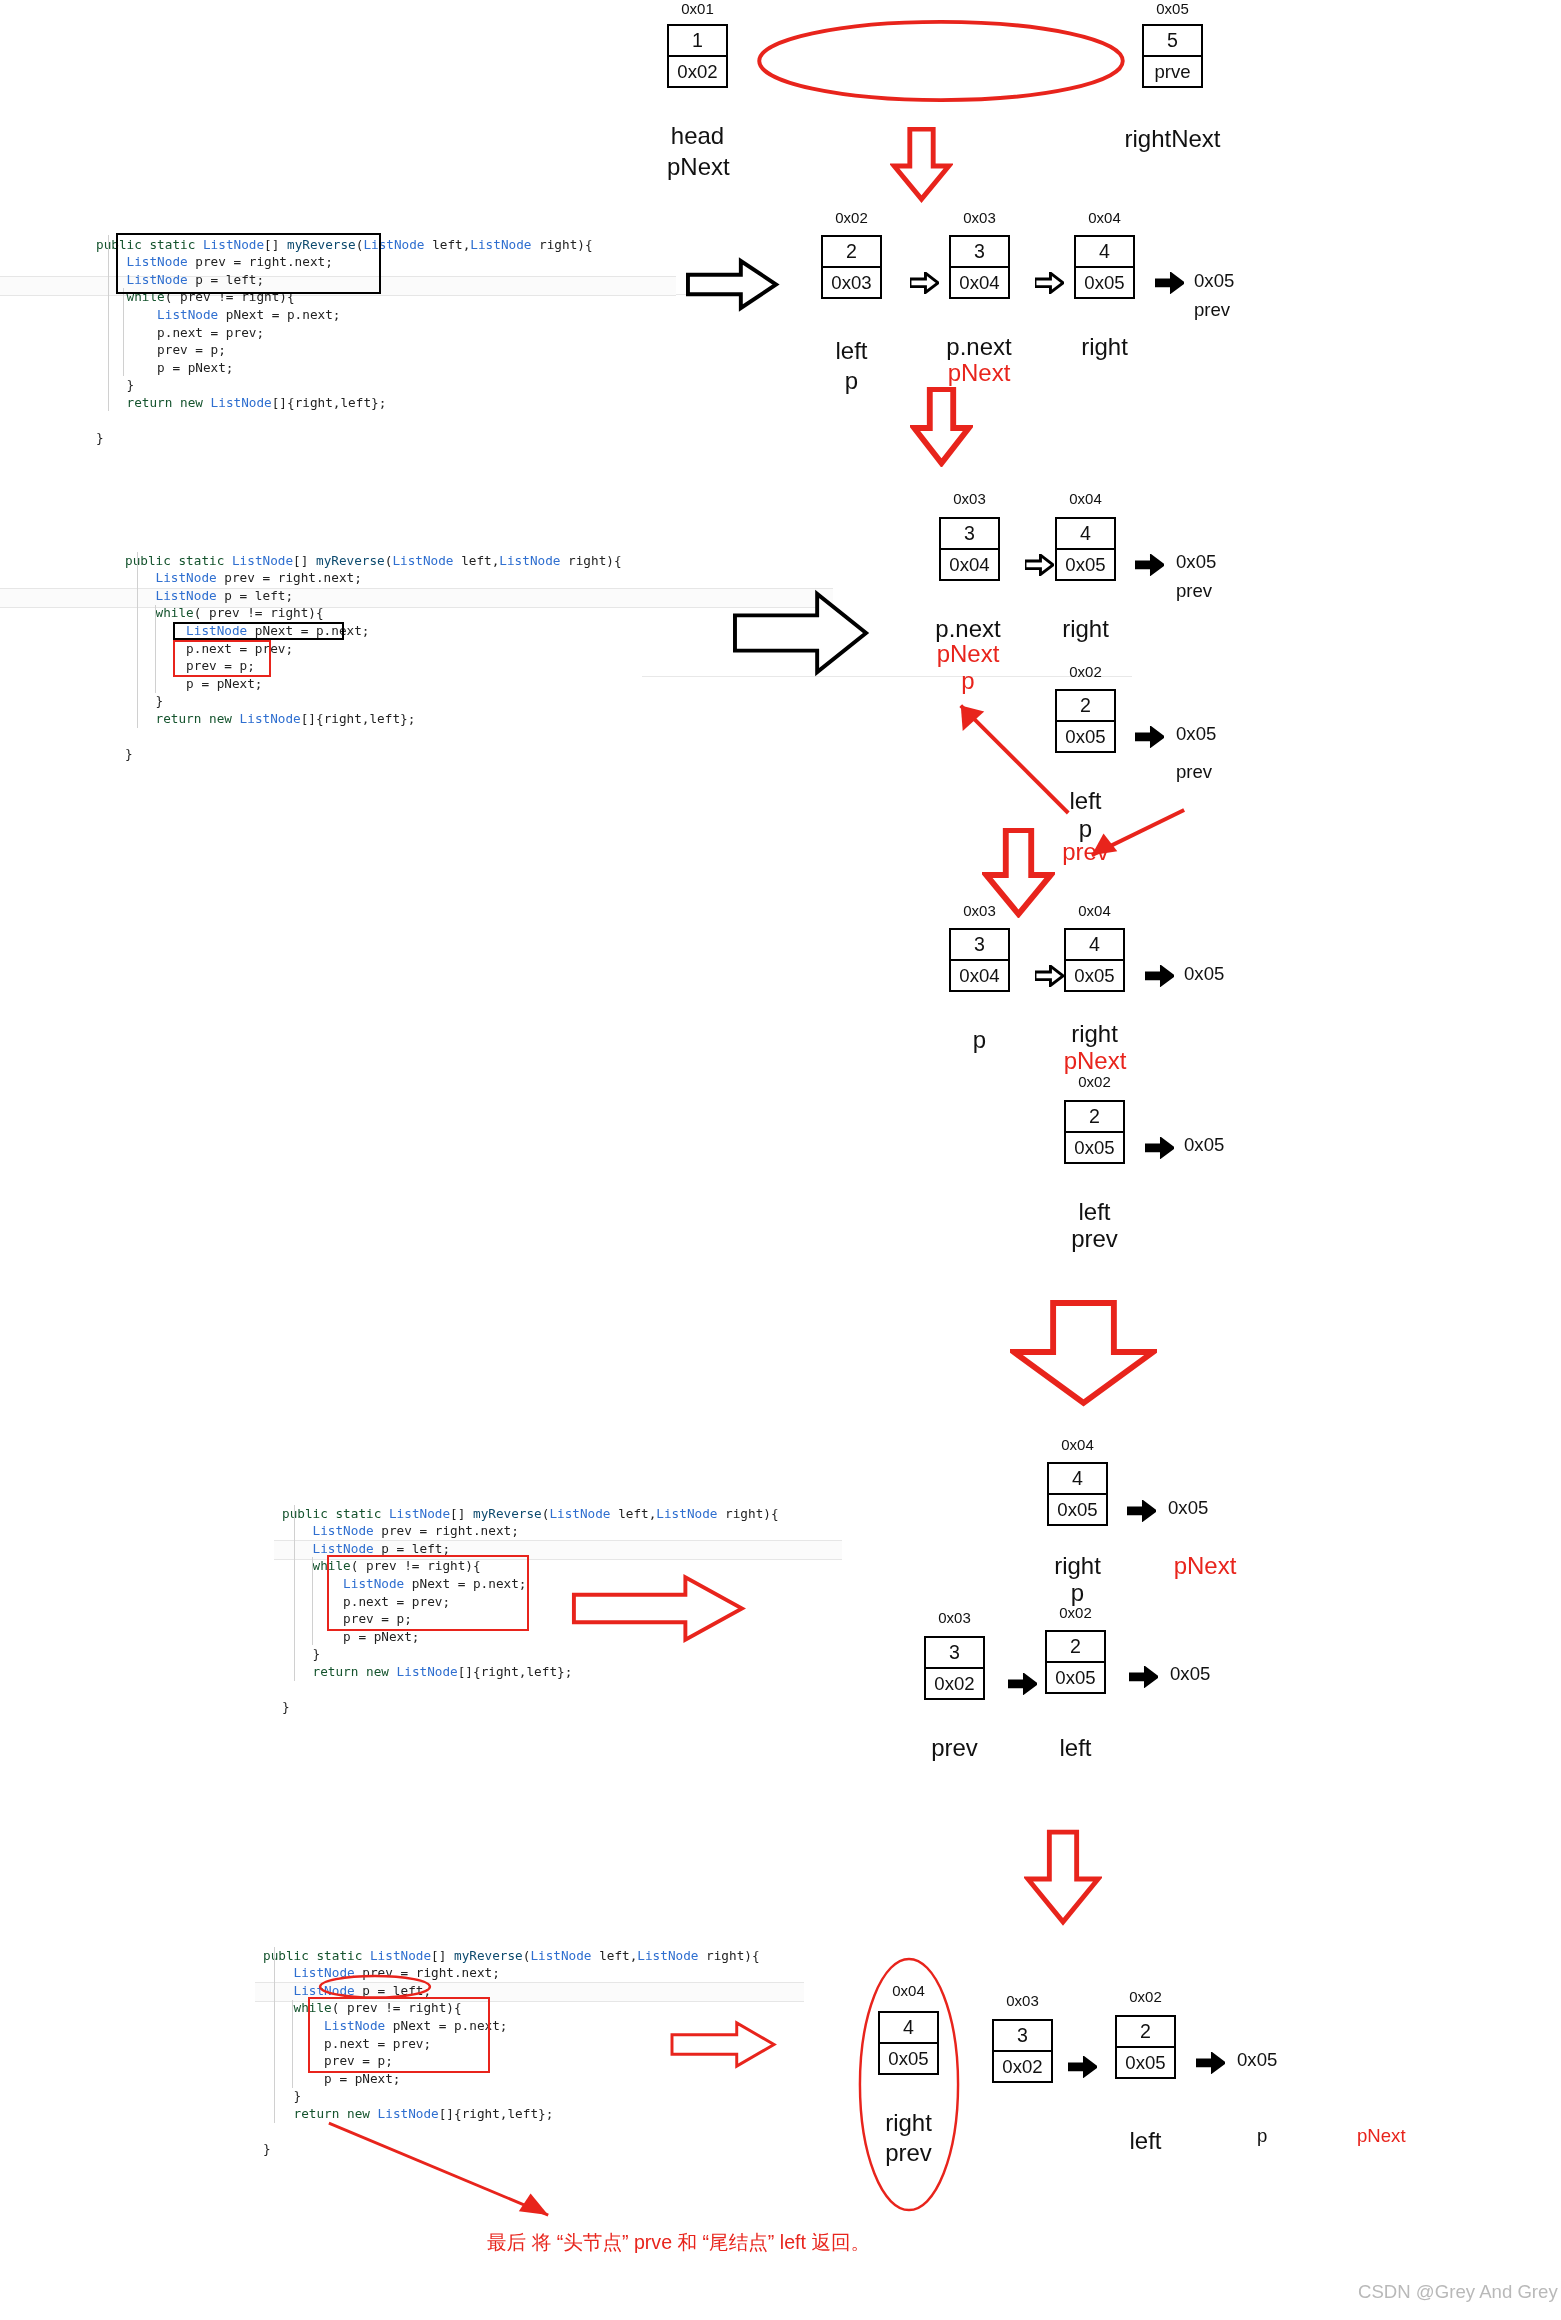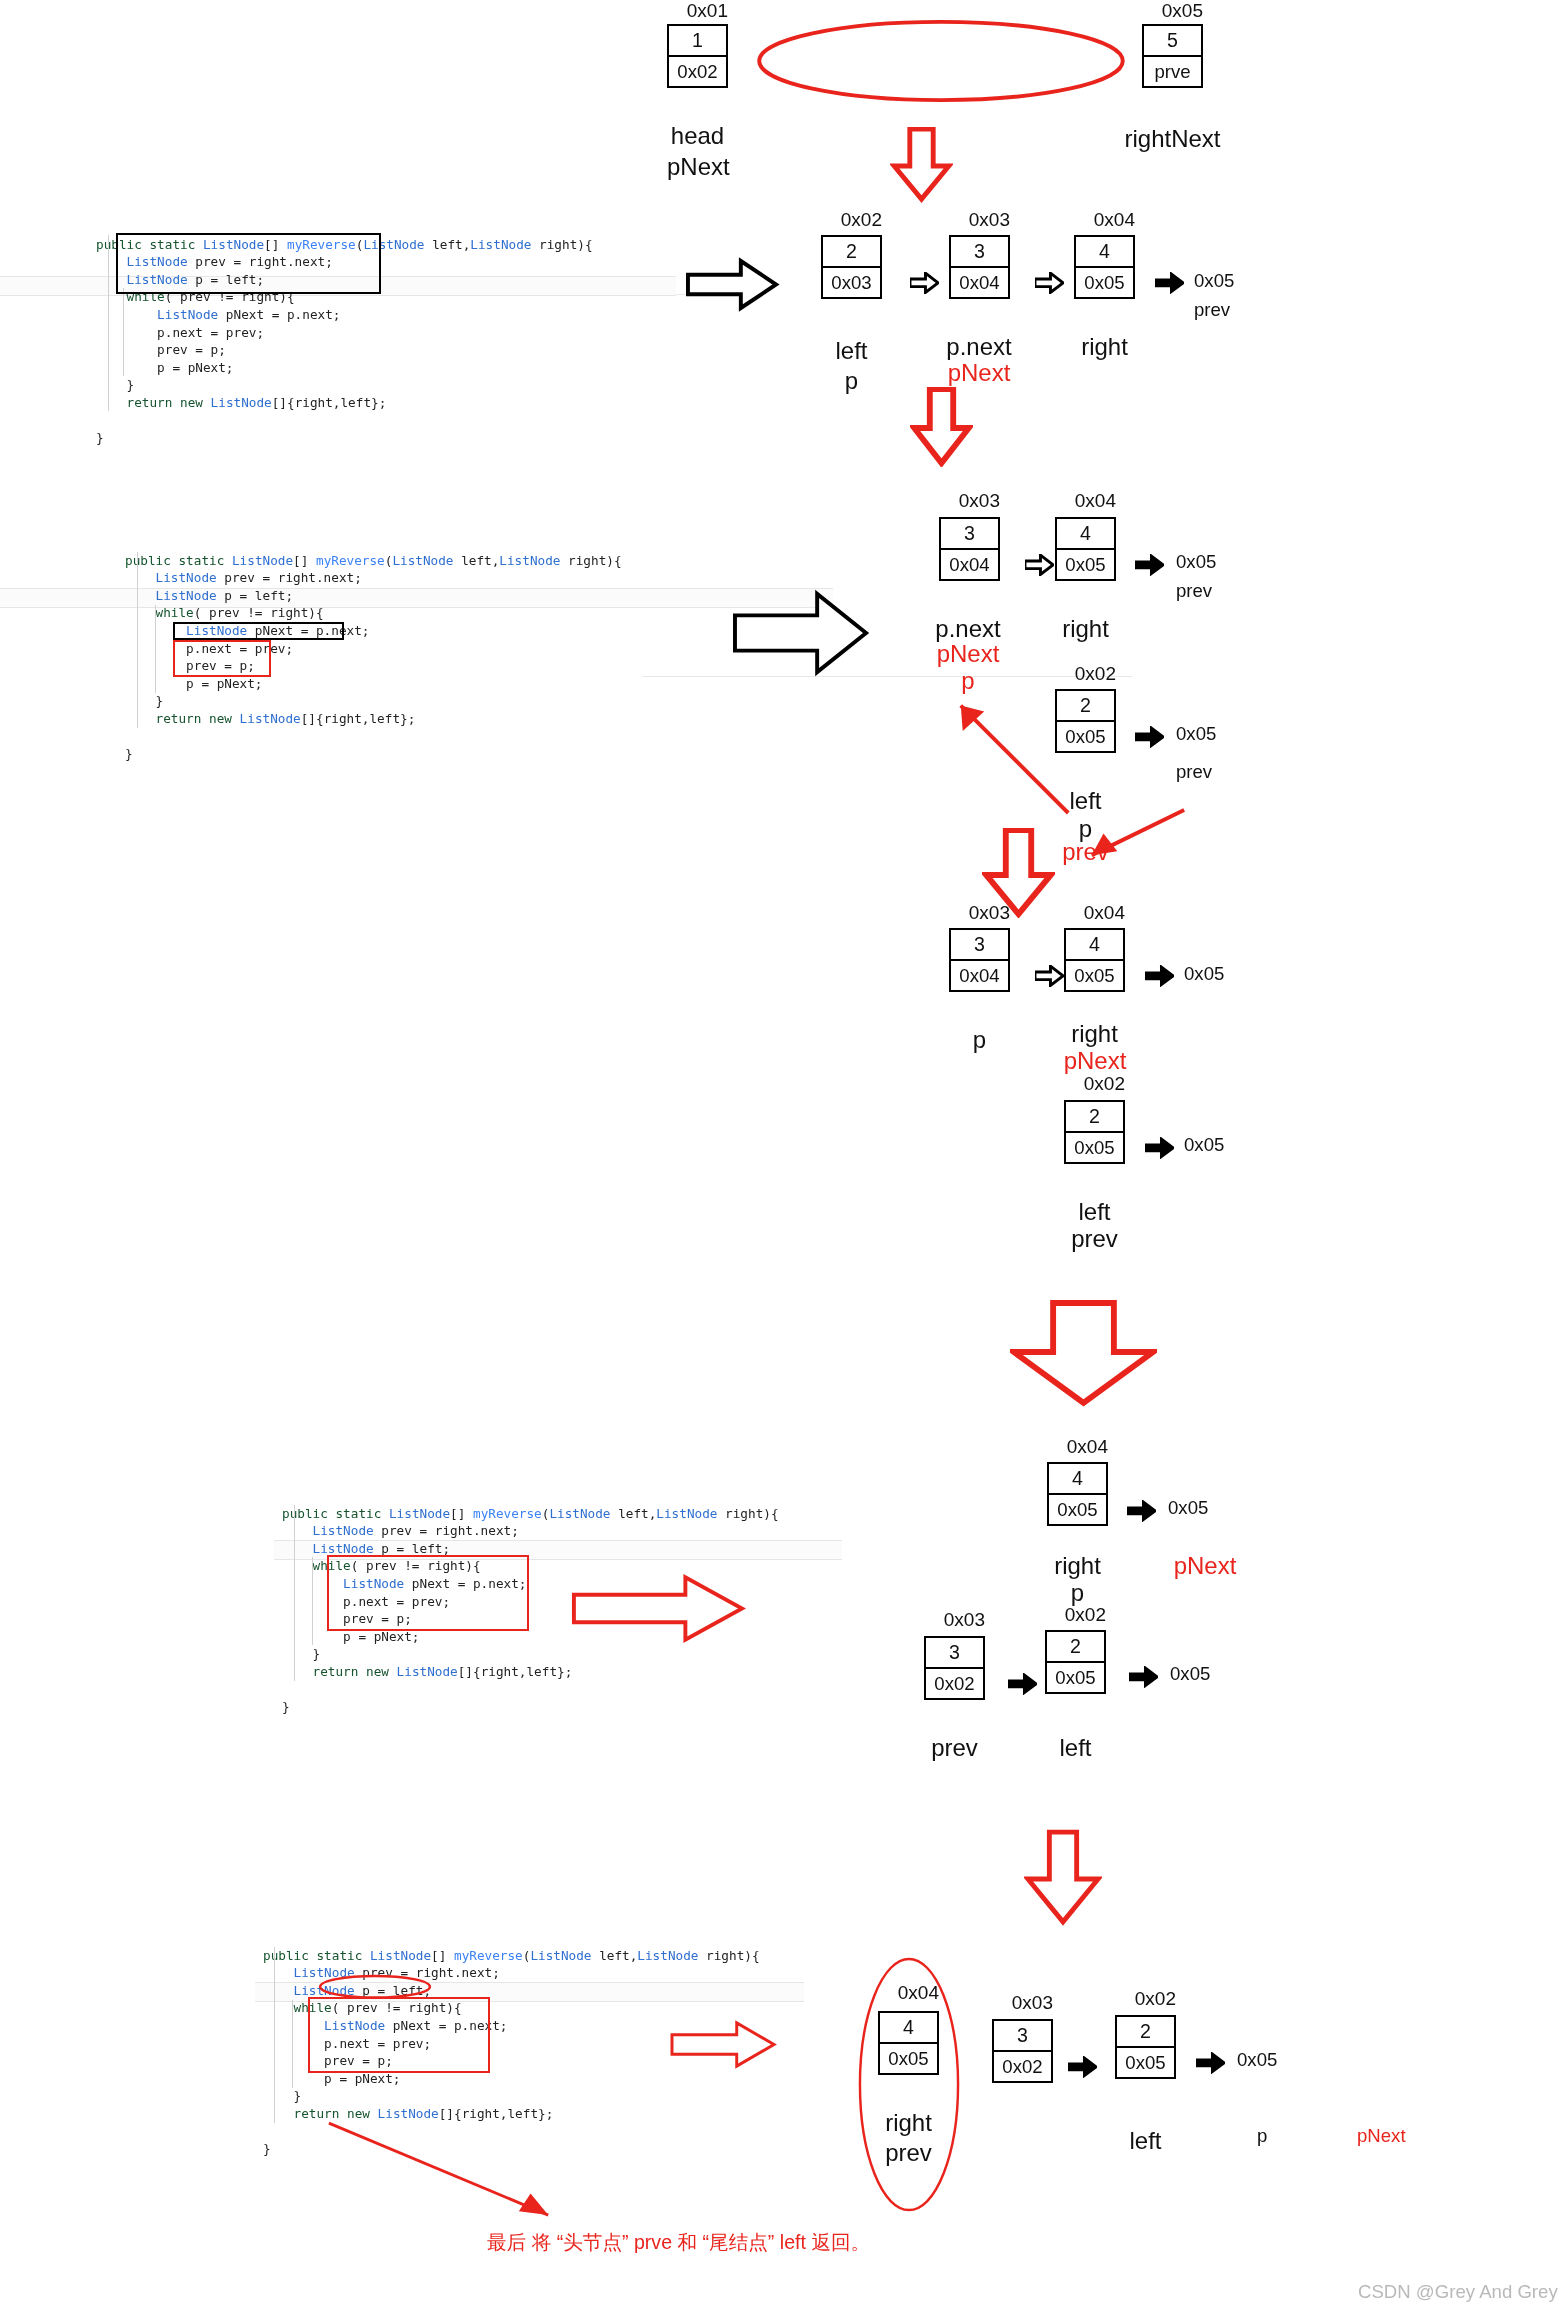--- a/index.html
+++ b/index.html
@@ -18,21 +18,21 @@
   .code{
     position:absolute;
     font-family:"DejaVu Sans Mono","Liberation Mono",monospace;
     font-size:12.7px;
     line-height:17.6px;
     white-space:pre;
     color:#222;
   }
   .code .kw{color:#14532d;}
   .code .ty{color:#2f6fd0;}
-  .code .pl{color:#3b82f6;}
+  .code .pl{color:#0c4a6e;}
   .code .ln{display:block;height:17.6px;}
   .guide{
     position:absolute;
     border-left:1px solid #d0d0d0;
   }
   .hl-row{
     position:absolute;
     border-top:1px solid #e6e6e6;
     border-bottom:1px solid #e6e6e6;
     background:#fbfbfb;
@@ -59,21 +59,21 @@
   }
   .node .val{
     height:29px;line-height:29px;text-align:center;
     font-size:19.6px;border-bottom:2.9px solid #000;
   }
   .node .ptr{
     height:29px;line-height:29px;text-align:center;
     font-size:18.6px;
   }
   .addr{
-    position:absolute;font-size:19px;text-align:right;width:61px;
+    position:absolute;font-size:15px;text-align:center;width:61px;
   }
   .lbl{
     position:absolute;font-size:24px;text-align:center;white-space:nowrap;
   }
   .lbl.red{color:#e8241c;}
   .tgt{
     position:absolute;font-size:18.6px;white-space:nowrap;
   }
   
   .arrow-s{

